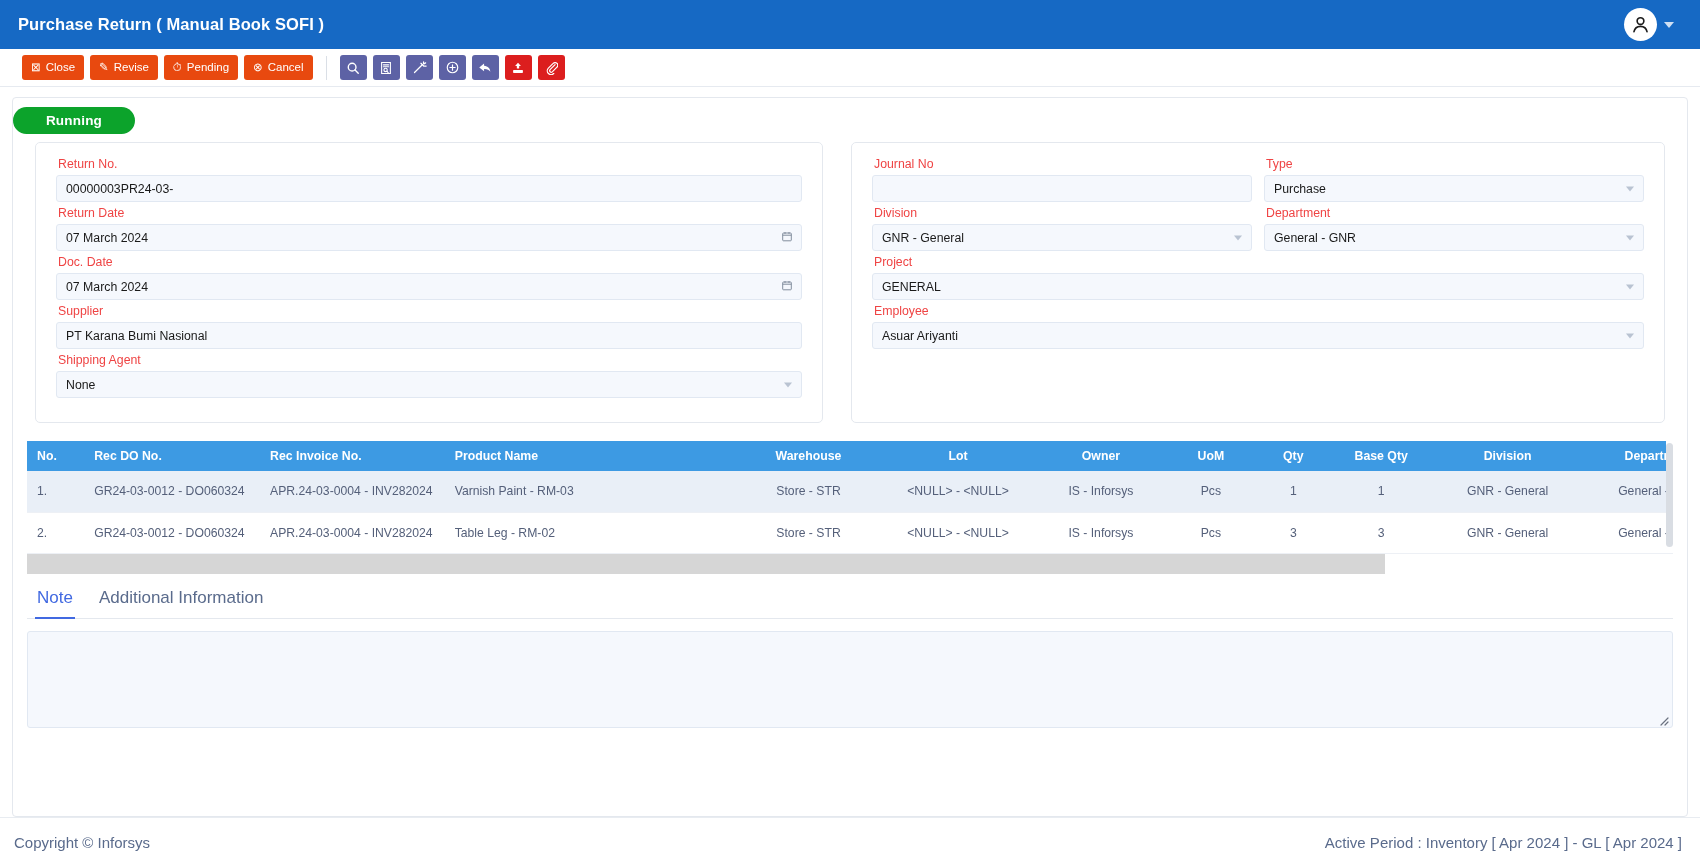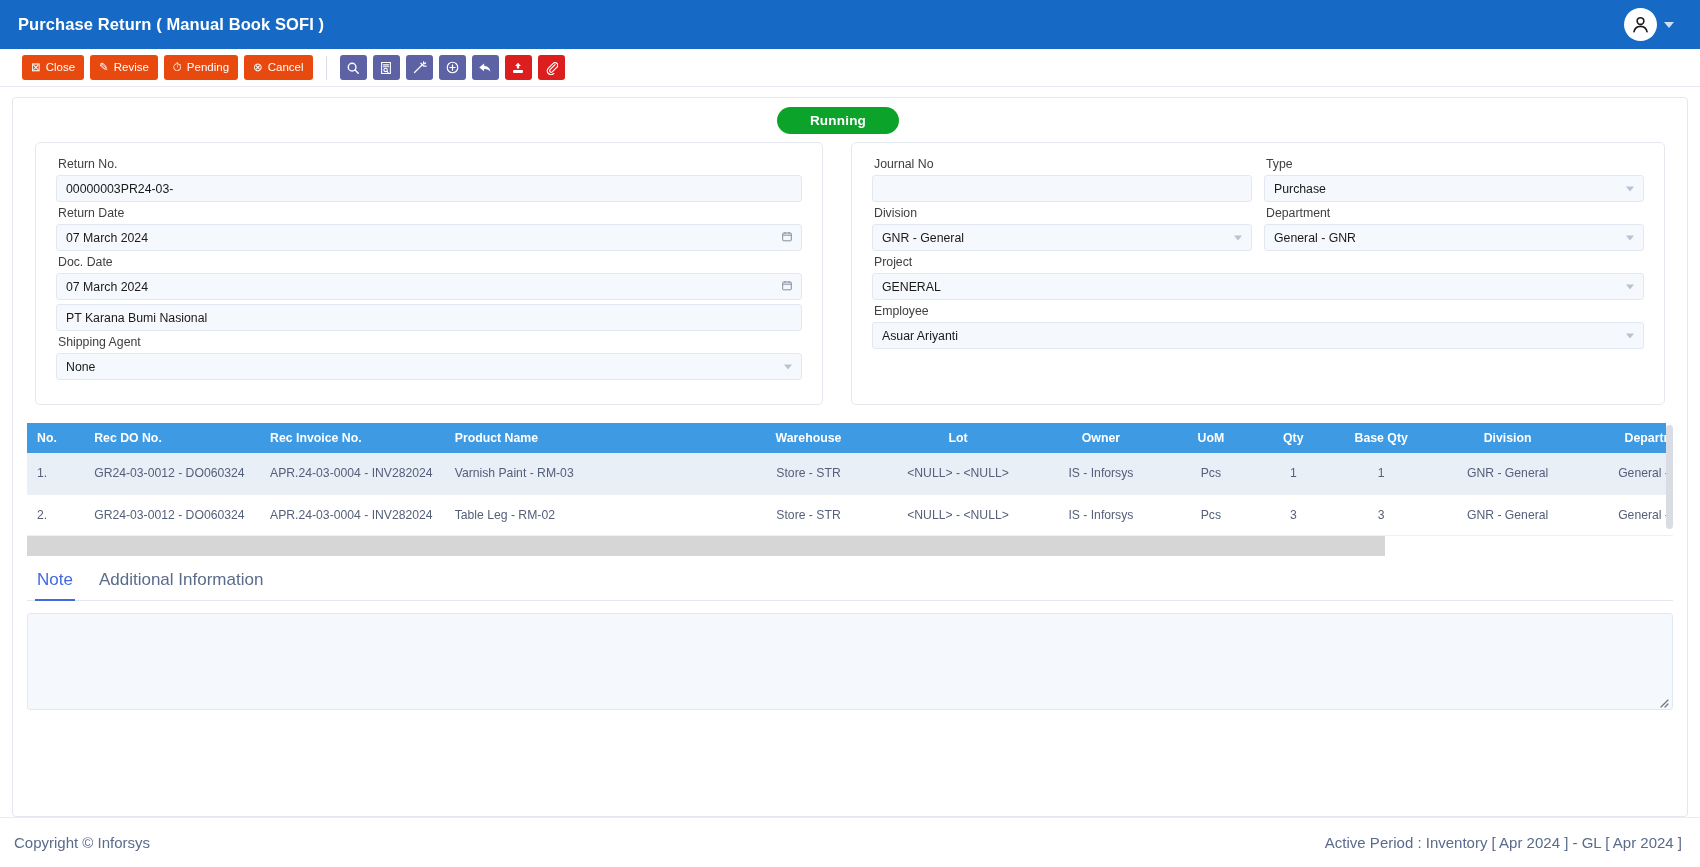--- a/index.html
+++ b/index.html
@@ -92,21 +92,21 @@
     flex: 1 1 auto;
     margin: 10px 12px 0 12px;
     border: 1px solid #e4e8ee;
     border-radius: 4px;
     background: #ffffff;
     position: relative;
     overflow: hidden;
     display: flex; flex-direction: column;
   }
   .status-row {
-    display: flex; justify-content: center;
+    display: flex; justify-content: flex-start;
     padding: 9px 24px 2px 0;
   }
   .status-badge {
     background: #0ca32b;
     color: #ffffff;
     font-size: 13.5px;
     font-weight: bold;
     border-radius: 15px;
     padding: 6px 0 6px 0;
     width: 122px;
@@ -124,21 +124,21 @@
     border: 1px solid #e4e8ee;
     border-radius: 5px;
     background: #ffffff;
     padding: 14px 20px 20px 20px;
   }
   .panel-left { width: 788px; }
   .panel-right { flex: 1 1 auto; }
 
   .fld { margin-bottom: 4px; }
   .fld-label {
-    color: #404040;
+    color: #ef4444;
     font-size: 12.3px;
     margin: 0 0 4px 2px;
     display: block;
     white-space: nowrap;
   }
   .fld-ctl {
     position: relative;
     height: 27px;
     background: #f5f8fd;
     border: 1px solid #e1e8f2;
@@ -427,20 +427,21 @@
             <span class="cal-icon">
               <svg width="12" height="12" viewBox="0 0 24 24" fill="none" stroke="#7b8798" stroke-width="1.9">
                 <rect x="3.4" y="5" width="17.2" height="15.6" rx="1.6"></rect>
                 <path d="M3.4 9.4h17.2M8 3.2v3.6M16 3.2v3.6"></path>
               </svg>
             </span>
           </div>
         </div>
 
         <div class="fld">
+          <label class="fld-label">Supplier</label>
           <div class="fld-ctl">
             <span class="val">PT Karana Bumi Nasional</span>
           </div>
         </div>
 
         <div class="fld">
           <label class="fld-label">Shipping Agent</label>
           <div class="fld-ctl">
             <span class="val">None</span>
             <span class="sel-caret"></span>

